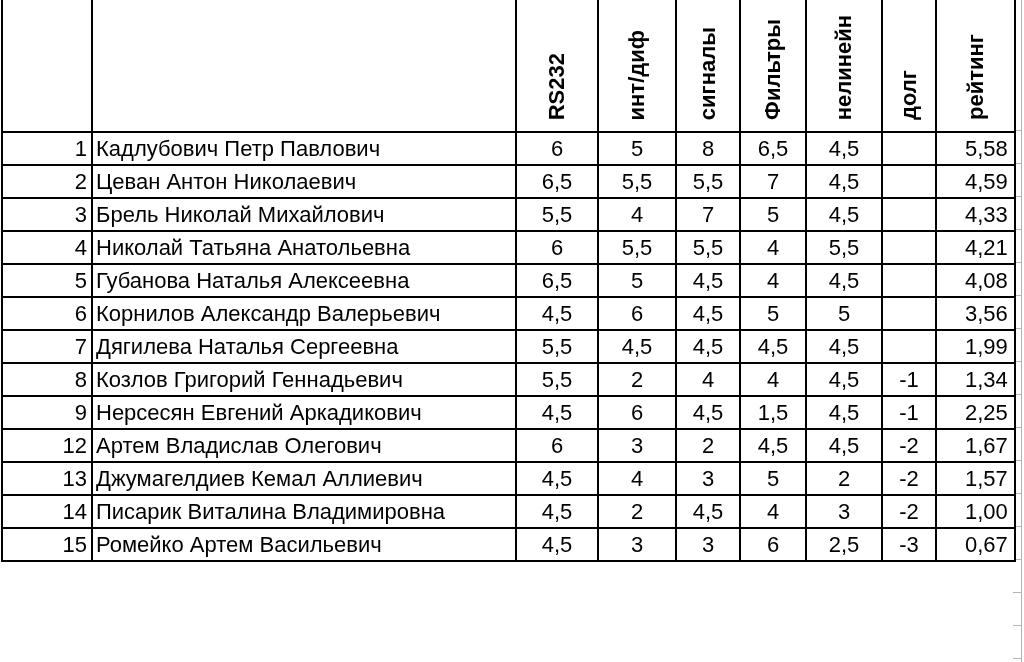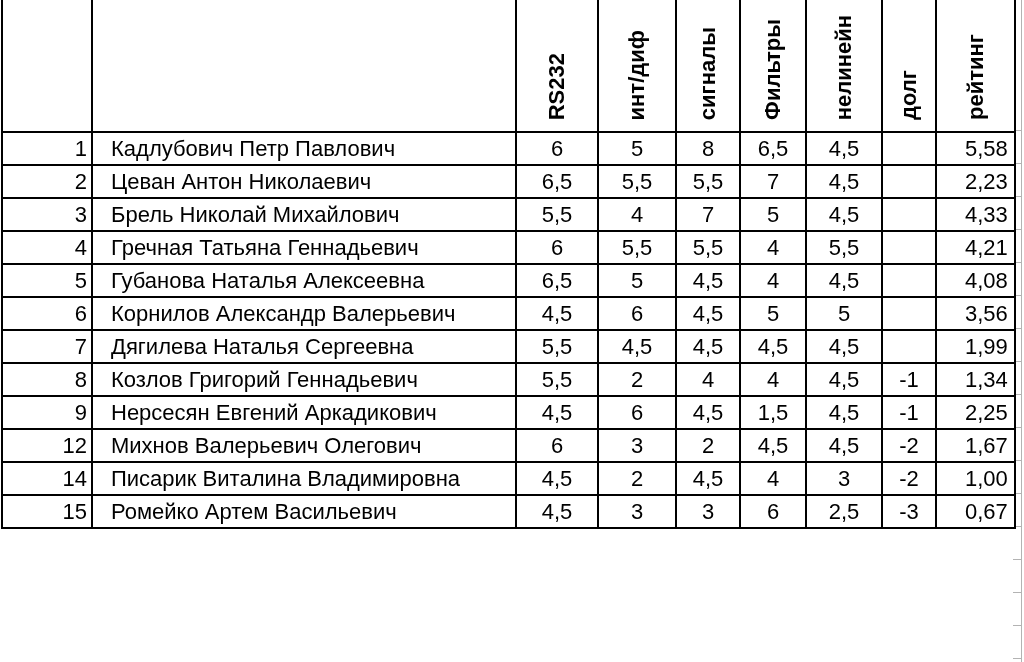--- a/index.html
+++ b/index.html
@@ -29,21 +29,21 @@
   }
   .rot {
     writing-mode:vertical-rl;
     transform:rotate(180deg);
     display:inline-block;
     line-height:1.05;
   }
   tbody tr { height:33px; }
   tbody td { vertical-align:middle; background:#fff; }
   td.c-num    { text-align:right;  padding-right:4px; }
-  td.c-name   { text-align:left;   padding-left:18px;  }
+  td.c-name   { text-align:left;   padding-left:3px;  }
   td.c-score  { text-align:center; }
   td.c-rating { text-align:right;  padding-right:6px;padding-left:28px; }
 
   .gridline-v {
     position:absolute; left:1021px; top:0;
     width:1px; height:662px; background:#b3b3b3;
   }
   .gridlines-h {
     position:absolute; left:1013px; top:130px;
     width:9px; height:532px;
@@ -97,36 +97,36 @@
         </tr>
         <tr>
           <td class="c-num">2</td>
           <td class="c-name">Цеван Антон Николаевич</td>
           <td class="c-score">6,5</td>
           <td class="c-score">5,5</td>
           <td class="c-score">5,5</td>
           <td class="c-score">7</td>
           <td class="c-score">4,5</td>
           <td class="c-score"></td>
-          <td class="c-rating">2,23</td>
+          <td class="c-rating">4,59</td>
         </tr>
         <tr>
           <td class="c-num">3</td>
           <td class="c-name">Брель Николай Михайлович</td>
           <td class="c-score">5,5</td>
           <td class="c-score">4</td>
           <td class="c-score">7</td>
           <td class="c-score">5</td>
           <td class="c-score">4,5</td>
           <td class="c-score"></td>
           <td class="c-rating">4,33</td>
         </tr>
         <tr>
           <td class="c-num">4</td>
-          <td class="c-name">Гречная Татьяна Геннадьевич</td>
+          <td class="c-name">Николай Татьяна Анатольевна</td>
           <td class="c-score">6</td>
           <td class="c-score">5,5</td>
           <td class="c-score">5,5</td>
           <td class="c-score">4</td>
           <td class="c-score">5,5</td>
           <td class="c-score"></td>
           <td class="c-rating">4,21</td>
         </tr>
         <tr>
           <td class="c-num">5</td>
@@ -178,28 +178,39 @@
           <td class="c-score">4,5</td>
           <td class="c-score">6</td>
           <td class="c-score">4,5</td>
           <td class="c-score">1,5</td>
           <td class="c-score">4,5</td>
           <td class="c-score">-1</td>
           <td class="c-rating">2,25</td>
         </tr>
         <tr>
           <td class="c-num">12</td>
-          <td class="c-name">Михнов Валерьевич Олегович</td>
+          <td class="c-name">Артем Владислав Олегович</td>
           <td class="c-score">6</td>
           <td class="c-score">3</td>
           <td class="c-score">2</td>
           <td class="c-score">4,5</td>
           <td class="c-score">4,5</td>
           <td class="c-score">-2</td>
           <td class="c-rating">1,67</td>
+        </tr>
+        <tr>
+          <td class="c-num">13</td>
+          <td class="c-name">Джумагелдиев Кемал Аллиевич</td>
+          <td class="c-score">4,5</td>
+          <td class="c-score">4</td>
+          <td class="c-score">3</td>
+          <td class="c-score">5</td>
+          <td class="c-score">2</td>
+          <td class="c-score">-2</td>
+          <td class="c-rating">1,57</td>
         </tr>
         <tr>
           <td class="c-num">14</td>
           <td class="c-name">Писарик Виталина Владимировна</td>
           <td class="c-score">4,5</td>
           <td class="c-score">2</td>
           <td class="c-score">4,5</td>
           <td class="c-score">4</td>
           <td class="c-score">3</td>
           <td class="c-score">-2</td>

